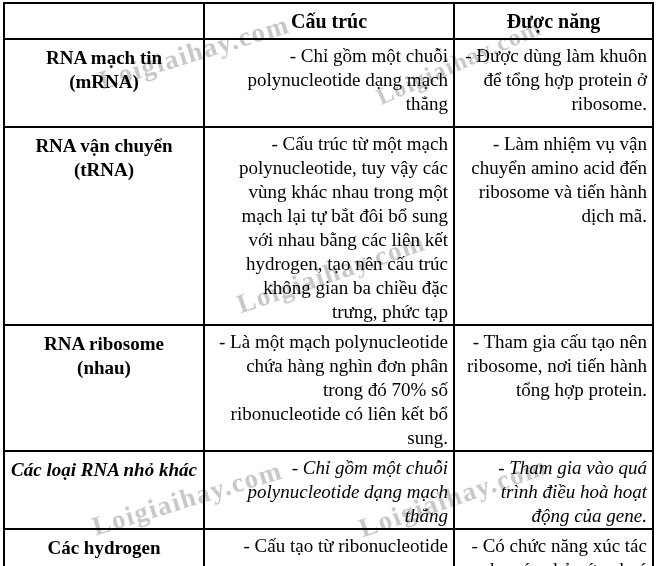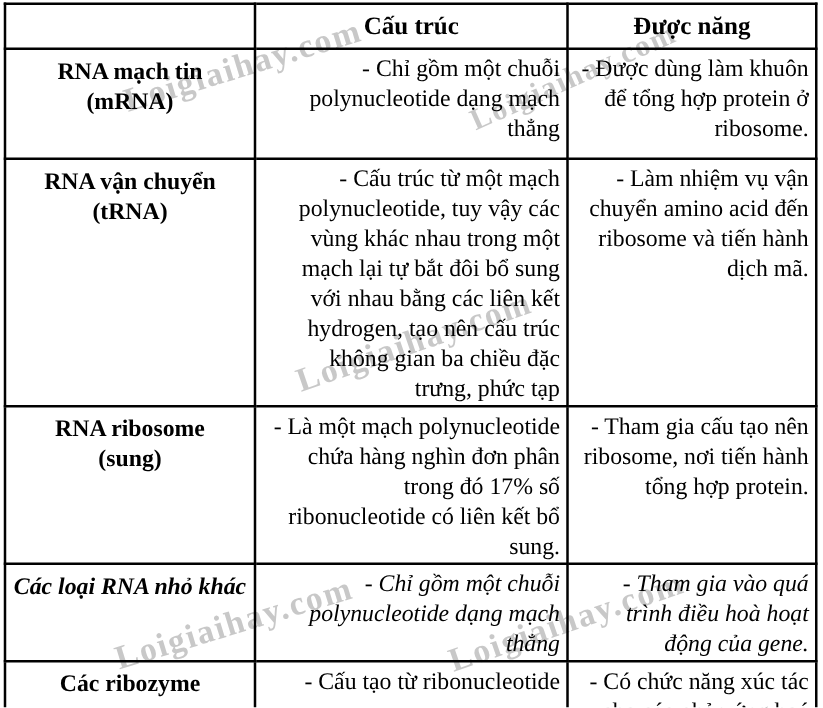--- a/index.html
+++ b/index.html
@@ -82,36 +82,36 @@
         <th class="rowhead">
           <div>RNA vận chuyển</div>
           <div>(tRNA)</div>
         </th>
         <td>- Cấu trúc từ một mạch polynucleotide, tuy vậy các vùng khác nhau trong một mạch lại tự bắt đôi bổ sung với nhau bằng các liên kết hydrogen, tạo nên cấu trúc không gian ba chiều đặc trưng, phức tạp</td>
         <td>- Làm nhiệm vụ vận chuyển amino acid đến ribosome và tiến hành dịch mã.</td>
       </tr>
       <tr class="r2">
         <th class="rowhead">
           <div>RNA ribosome</div>
-          <div>(sung)</div>
+          <div>(nhau)</div>
         </th>
-        <td>- Là một mạch polynucleotide chứa hàng nghìn đơn phân trong đó 17% số ribonucleotide có liên kết bổ sung.</td>
+        <td>- Là một mạch polynucleotide chứa hàng nghìn đơn phân trong đó 70% số ribonucleotide có liên kết bổ sung.</td>
         <td>- Tham gia cấu tạo nên ribosome, nơi tiến hành tổng hợp protein.</td>
       </tr>
       <tr class="r3">
         <th class="rowhead">
           <div>Các loại RNA nhỏ khác</div>
           <div></div>
         </th>
         <td>- Chỉ gồm một chuỗi polynucleotide dạng mạch thẳng</td>
         <td>- Tham gia vào quá trình điều hoà hoạt động của gene.</td>
       </tr>
       <tr class="r4">
         <th class="rowhead">
-          <div>Các ribozyme</div>
+          <div>Các hydrogen</div>
           <div></div>
         </th>
         <td>- Cấu tạo từ ribonucleotide</td>
         <td>- Có chức năng xúc tác cho các phản ứng hoá học như các enzyme.</td>
       </tr>
     </tbody>
   </table>
 </div>
 
 </body></html>

